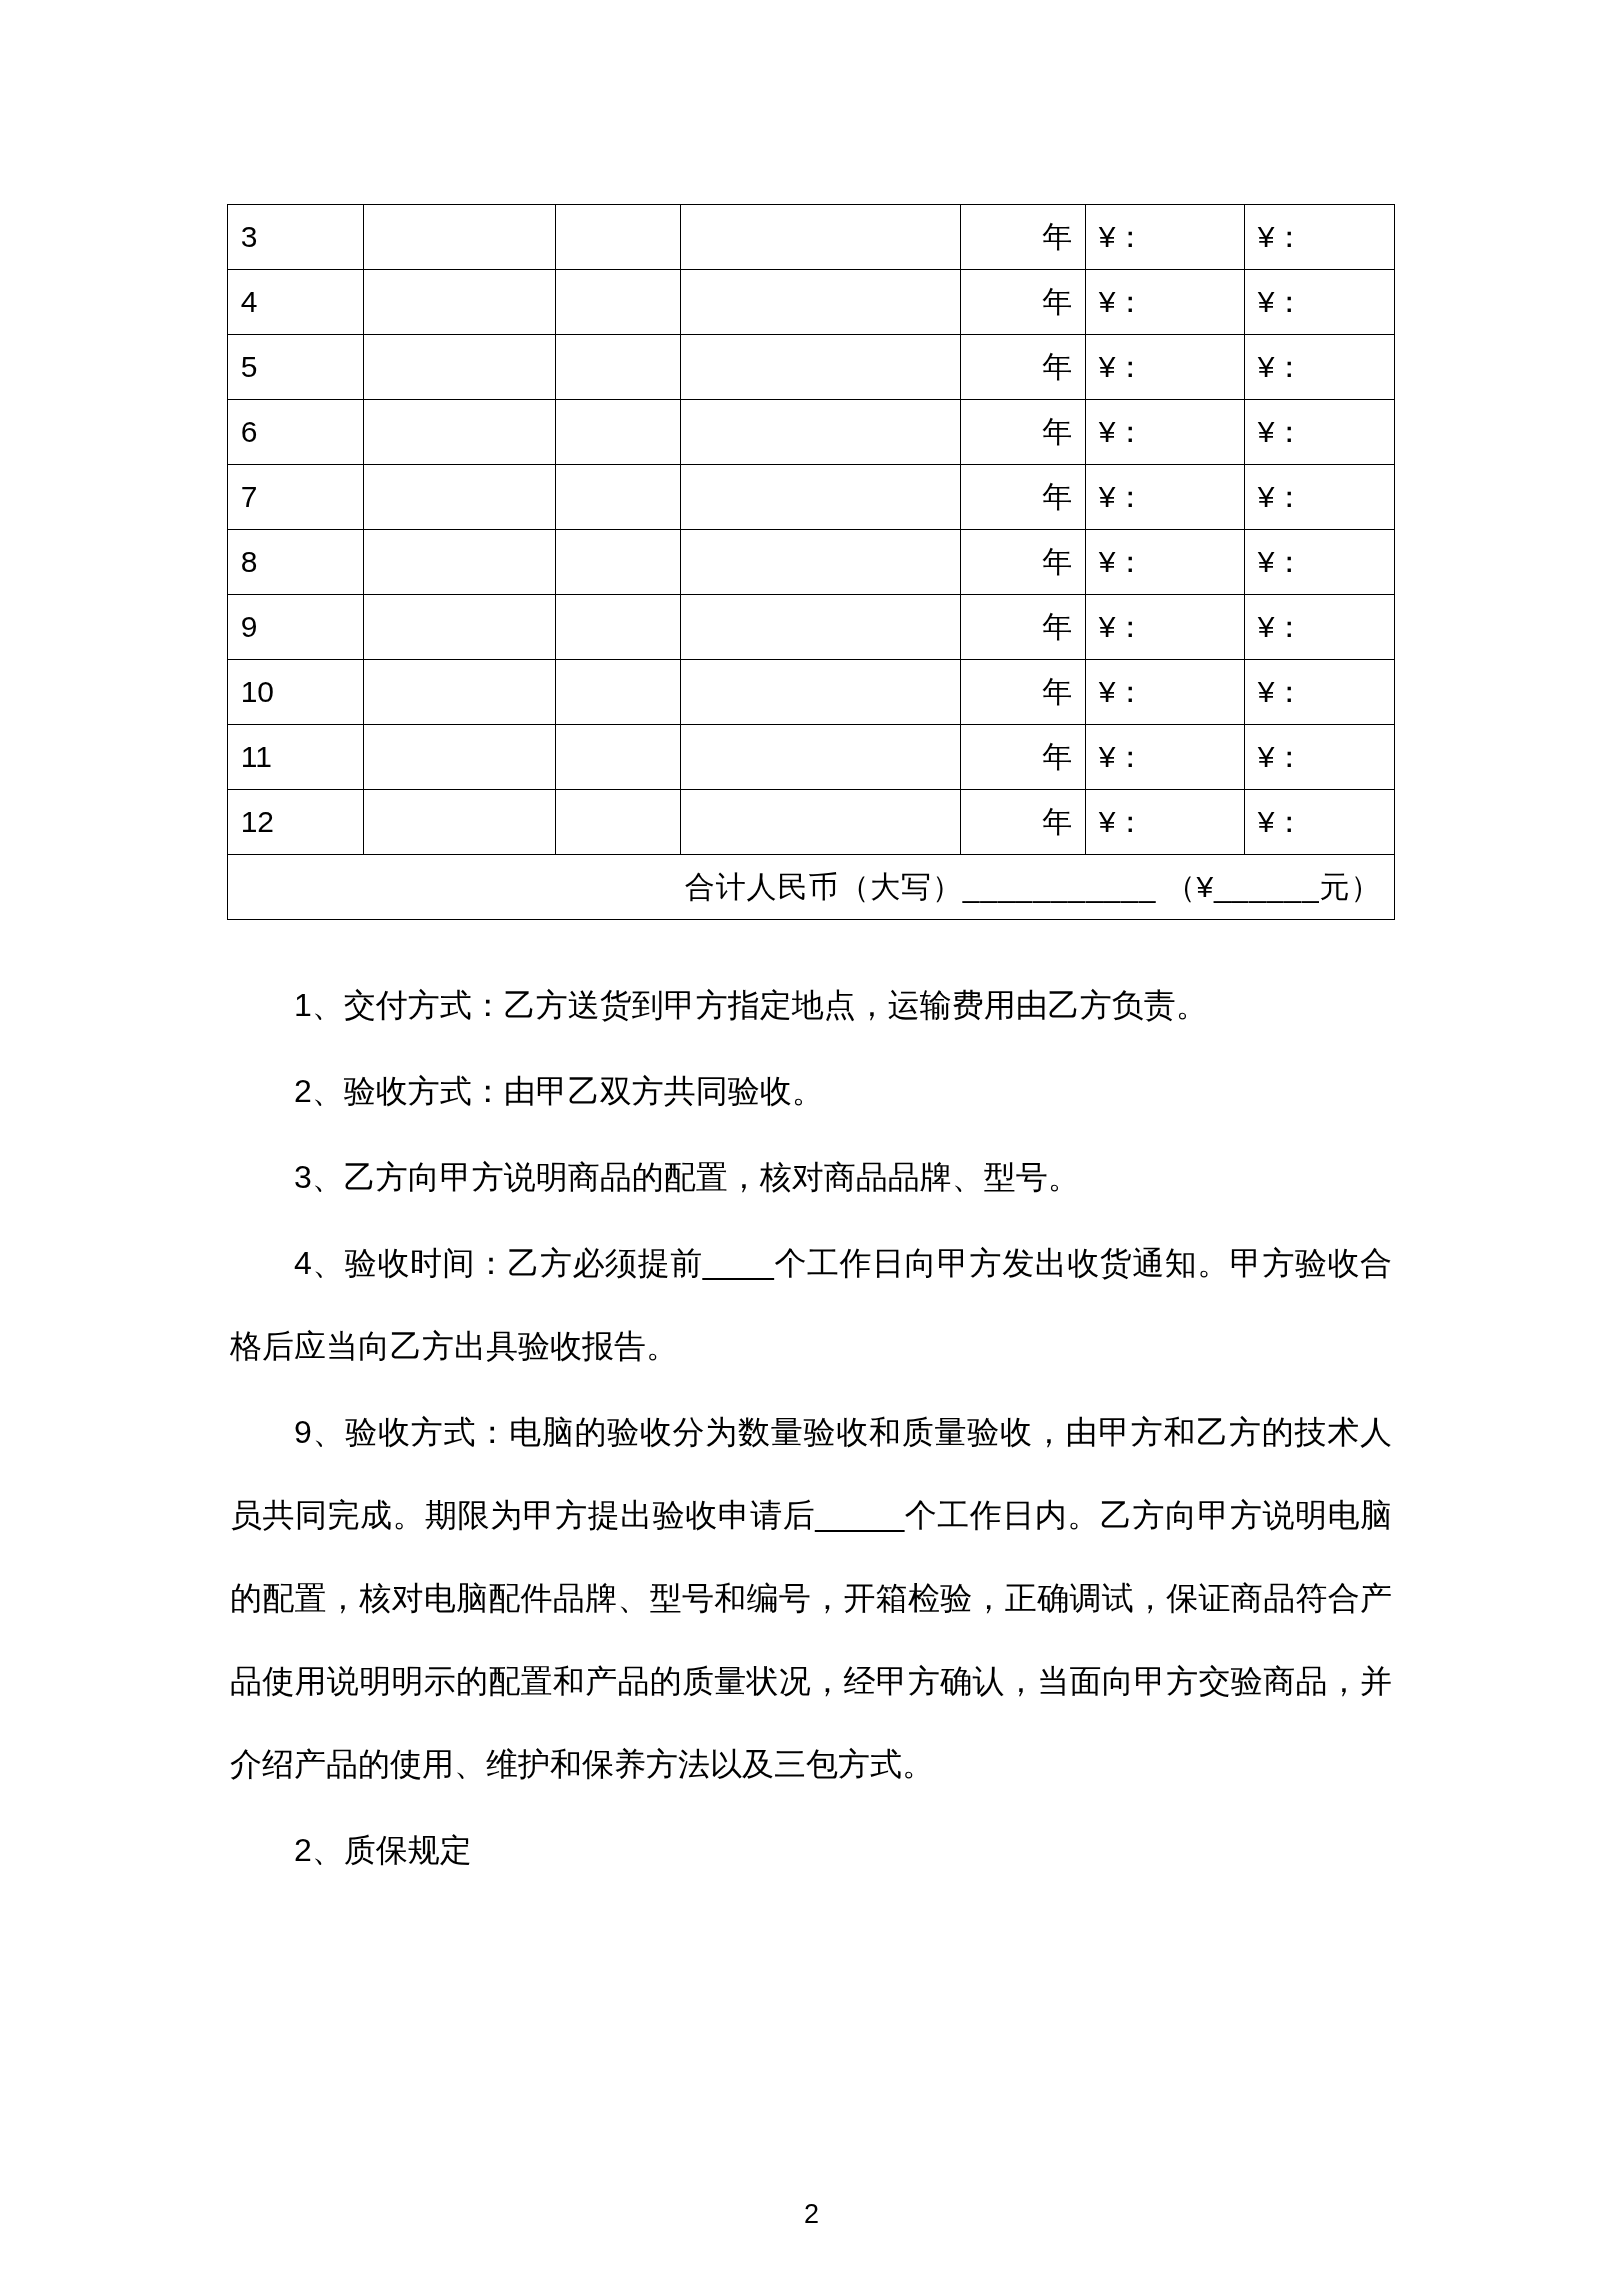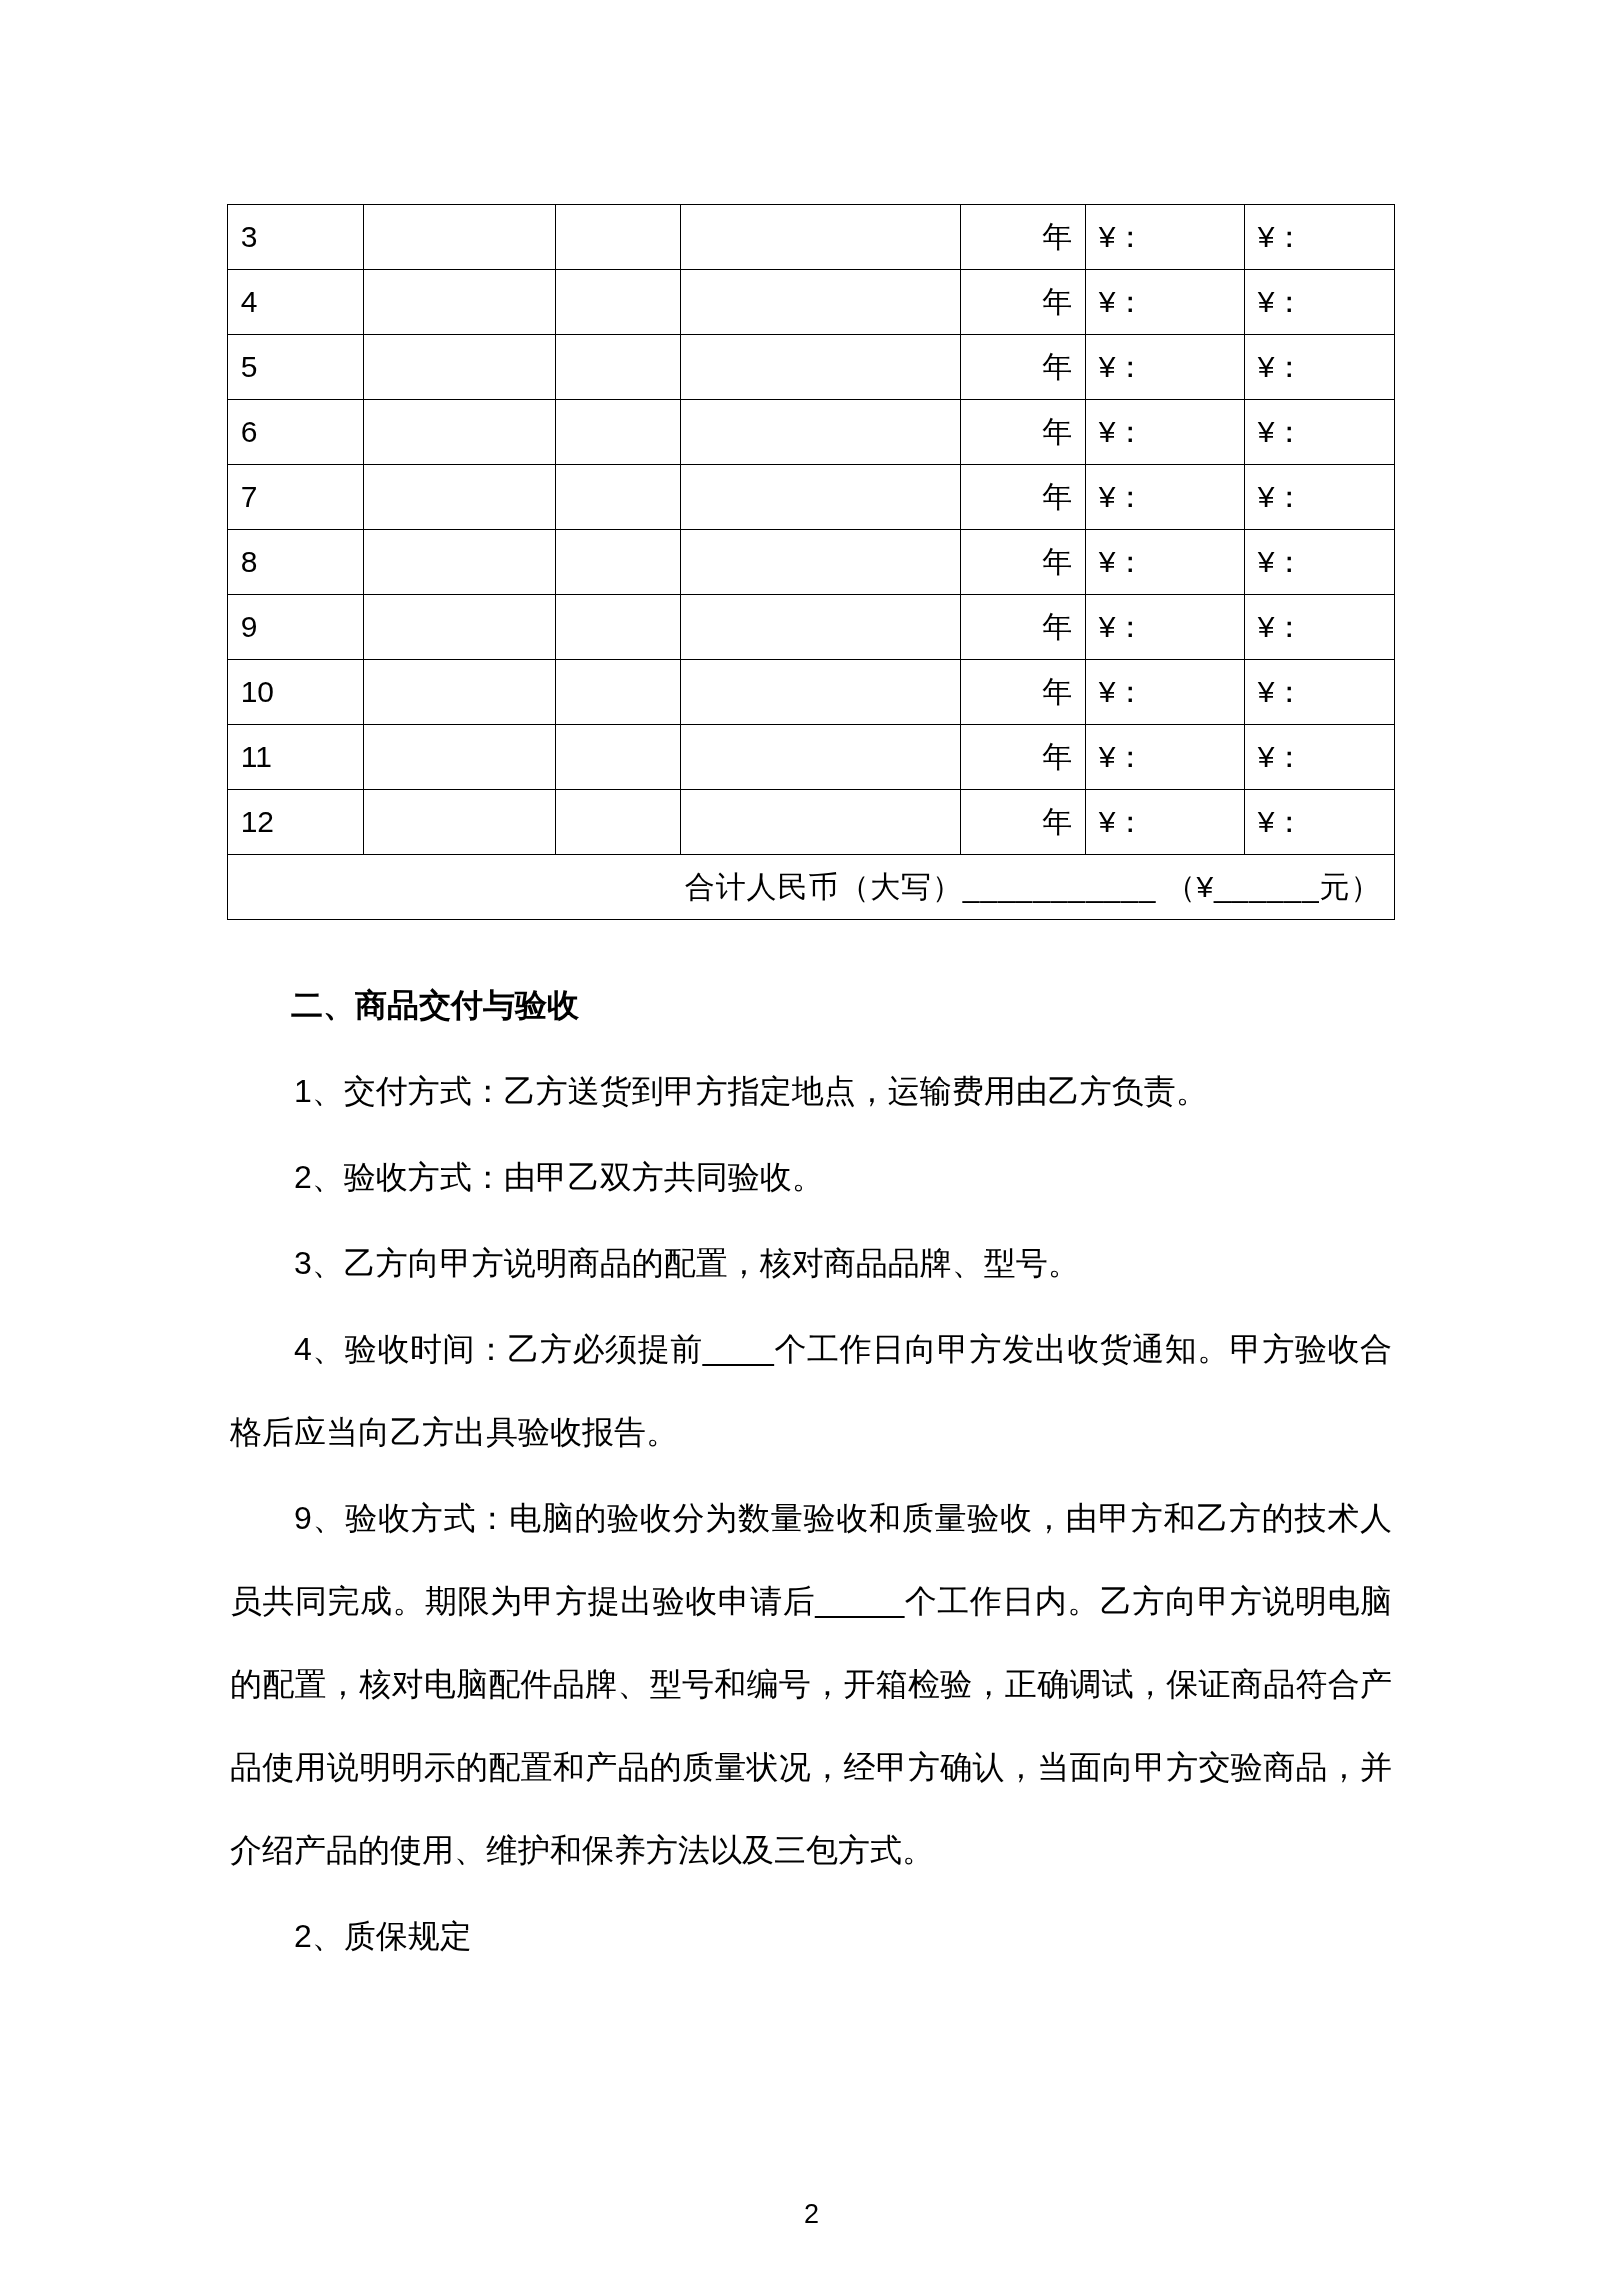--- a/index.html
+++ b/index.html
@@ -175,21 +175,20 @@
           <td class="c6">¥：</td>
           <td class="c7">¥：</td>
         </tr>
         <tr>
           <td class="footer-cell" colspan="7">合计人民币（大写）___________ （¥______元）</td>
         </tr>
       </tbody>
     </table>
 
     <div class="text-section">
-      <div class="section-heading">二、商品交付与验收</div>
       <p>1、交付方式：乙方送货到甲方指定地点，运输费用由乙方负责。</p>
       <p>2、验收方式：由甲乙双方共同验收。</p>
       <p>3、乙方向甲方说明商品的配置，核对商品品牌、型号。</p>
       <p>4、验收时间：乙方必须提前____个工作日向甲方发出收货通知。甲方验收合格后应当向乙方出具验收报告。</p>
       <p>9、验收方式：电脑的验收分为数量验收和质量验收，由甲方和乙方的技术人员共同完成。期限为甲方提出验收申请后_____个工作日内。乙方向甲方说明电脑的配置，核对电脑配件品牌、型号和编号，开箱检验，正确调试，保证商品符合产品使用说明明示的配置和产品的质量状况，经甲方确认，当面向甲方交验商品，并介绍产品的使用、维护和保养方法以及三包方式。</p>
       <p>2、质保规定</p>
     </div>
 
   </div>
 

